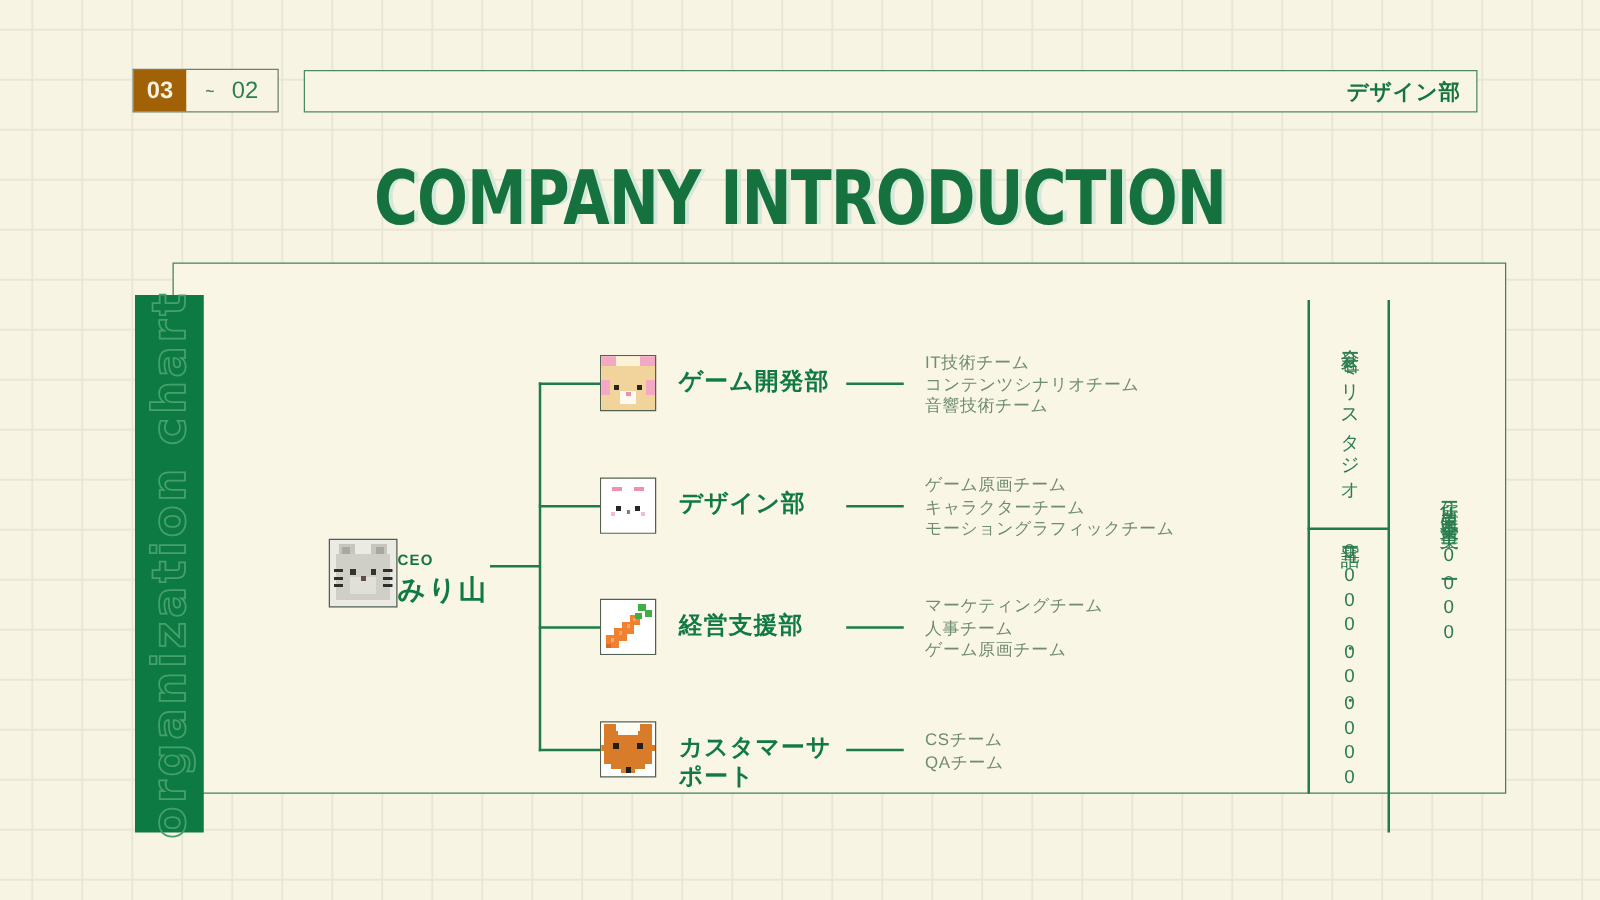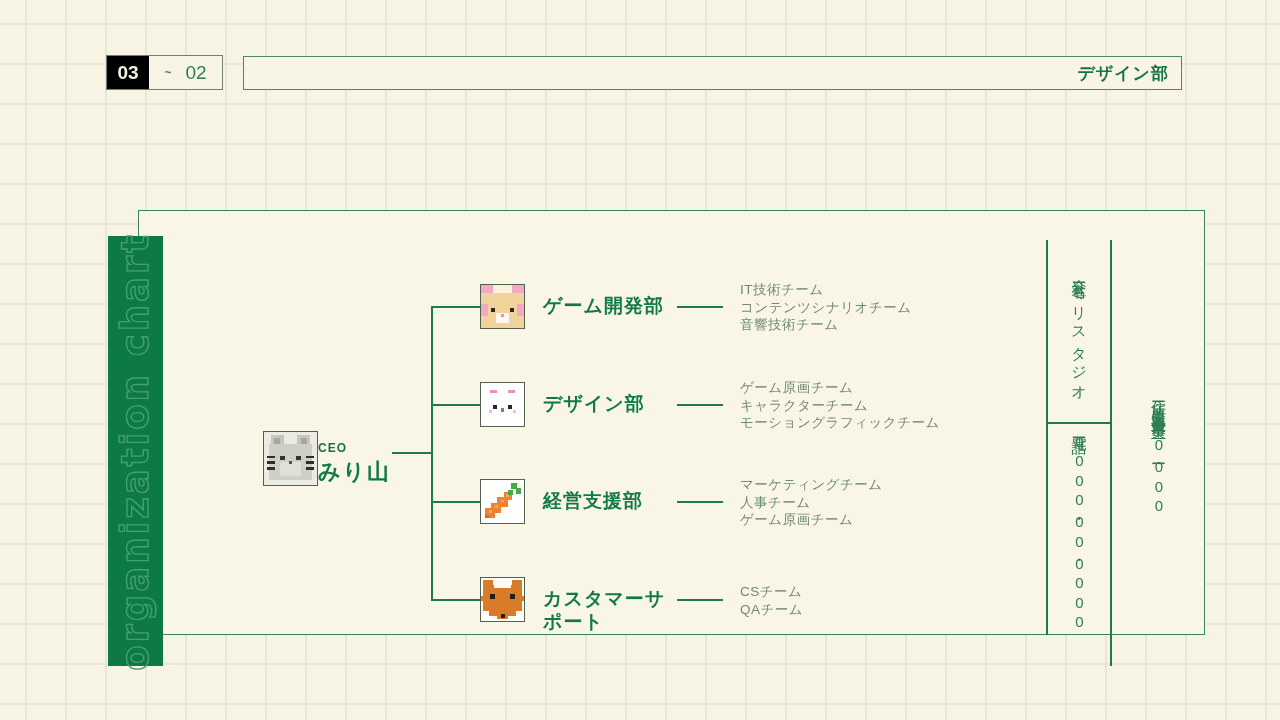--- a/index.html
+++ b/index.html
@@ -15,21 +15,21 @@
     background-size:40px 40px;
     background-position:25px 23px;
   }
 
   
   .indicator {
     position:absolute; left:106px; top:55px; width:117px; height:35px;
     border:1.5px solid #6f7f70; display:flex; background:#f8f4e4;
   }
   .indicator .num-start {
-    width:42px; height:100%; background:#000000; color:#f4f1e1;
+    width:42px; height:100%; background:#a16207; color:#f4f1e1;
     display:flex; align-items:center; justify-content:center;
     font-size:19px; font-weight:bold;
   }
   .indicator .range {
     flex:1; display:flex; align-items:center; justify-content:center; gap:14px;
   }
   .indicator .tilde { color:#4c8a63; font-size:12px; font-weight:bold; }
   .indicator .num-end { color:#2c7d4f; font-size:19px; }
 
   
@@ -121,20 +121,23 @@
     <div class="range">
       <span class="tilde">~</span>
       <span class="num-end">02</span>
     </div>
   </div>
 
   <div class="header-bar">
     <span class="section-label">デザイン部</span>
   </div>
 
+  <div class="title-wrap">
+    <span class="title">COMPANY INTRODUCTION</span>
+  </div>
 
   <div class="chart-box"></div>
 
   <div class="green-bar">
     <span class="bar-text">organization chart</span>
   </div>
 
   <div class="oline" style="left:392px; top:452px; width:40px; height:2px;"></div>
   <div class="oline" style="left:431px; top:306px; width:2px; height:295px;"></div>
   <div class="oline" style="left:431px; top:306px; width:49px; height:2px;"></div>

